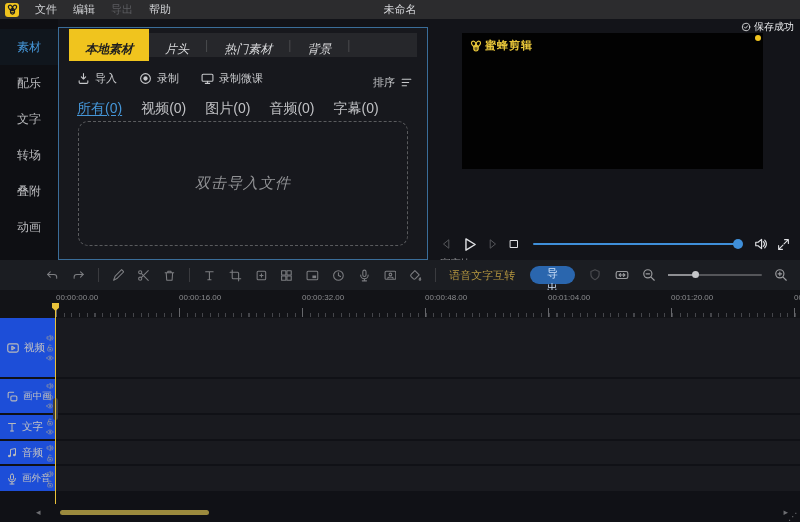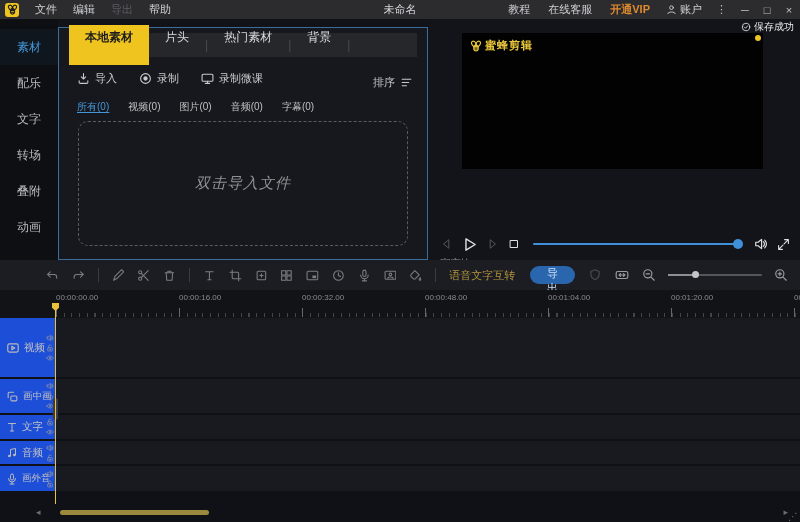--- a/index.html
+++ b/index.html
@@ -30,27 +30,27 @@
   
   .nav-rail { position:absolute; left:0; top:0; width:58px; height:281px; background:#0e0f13;
     display:flex; flex-direction:column; align-items:center; padding-top:10px; }
   .nav-item { width:100%; text-align:center; font-size:12px; color:#b9babd; padding:9.5px 0; }
   .nav-item.active { color:#4596d8; background:#10161d; }
 
   .lib-panel { position:absolute; left:58px; top:8px; width:370px; height:233px;
     background:#17181d; border:1px solid #3a6d99; }
   .tabs { display:flex; align-items:center; margin:5px 10px 0 10px; background:#26272b;
     height:24px; font-size:12px; }
-  .tab { padding:0 16px; height:40px; line-height:24px; color:#d8d9db; }
+  .tab { padding:8px 16px; height:32px; line-height:24px; color:#d8d9db;font-style:italic; }
   .tab.active { background:#f0c41e; color:#1d1d1f; font-weight:bold; }
   .tab-sep { color:#4a4b4e; }
   .lib-actions { display:flex; align-items:center; margin:9px 14px 0 18px; font-size:11px; color:#c8c9cc; gap:6px; }
   .lib-act { display:flex; align-items:center; gap:5px; margin-right:16px; }
   .sort { margin-left:auto; display:flex; align-items:center; gap:5px;margin-top:9px; }
-  .filters { display:flex; align-items:center; margin:10px 14px 0 18px; font-size:10px; gap:19px; color:#c0c1c4; }
+  .filters { display:flex; align-items:center; margin:10px 14px 0 18px; font-size:14px; gap:19px; color:#c0c1c4; }
   .filter.active { color:#4596d8; text-decoration:underline; text-underline-offset:2px; }
   .dropzone { position:absolute; left:19px; right:19px; top:93px; bottom:13px;
     border:1px dashed #5a5b5e; border-radius:10px; display:flex; align-items:center; justify-content:center; }
   .dropzone span { font-style:italic; font-size:15px; color:#909194; letter-spacing:1px; }
 
   
   .preview { position:absolute; left:430px; top:0; width:370px; height:241px; background:#131419; }
   .toast { position:absolute; right:6px; top:1px; display:flex; align-items:center; gap:3px;
     font-size:10px; color:#e8e9eb; }
   .video { position:absolute; left:32px; top:14px; width:301px; height:136px; background:#020202; }
@@ -265,35 +265,20 @@
     <div class="logo">
         <svg class="ic" width="11" height="11" style="color:#1d1d1f;stroke-width:2.5">
           <use href="#s-bee"></use>
         </svg>
       </div>
     <span class="menu-item">文件</span>
     <span class="menu-item">编辑</span>
     <span class="menu-item disabled">导出</span>
     <span class="menu-item">帮助</span>
     <span class="tb-title">未命名</span>
-    <div class="tb-right">
-      <span class="tb-link">教程</span>
-      <span class="tb-link">在线客服</span>
-      <span class="tb-vip">开通VIP</span>
-      <span class="tb-account">
-        <svg class="ic" width="11" height="11">
-            <use href="#s-person"></use>
-          </svg>
-        <span>账户</span>
-      </span>
-      <span class="tb-dots">⋮</span>
-      <span class="winbtn">─</span>
-      <span class="winbtn">□</span>
-      <span class="winbtn">×</span>
-    </div>
   </div>
 
   <div class="main">
 
     <div class="nav-rail">
       <div class="nav-item active">素材</div>
       <div class="nav-item">配乐</div>
       <div class="nav-item">文字</div>
       <div class="nav-item">转场</div>
       <div class="nav-item">叠附</div>

